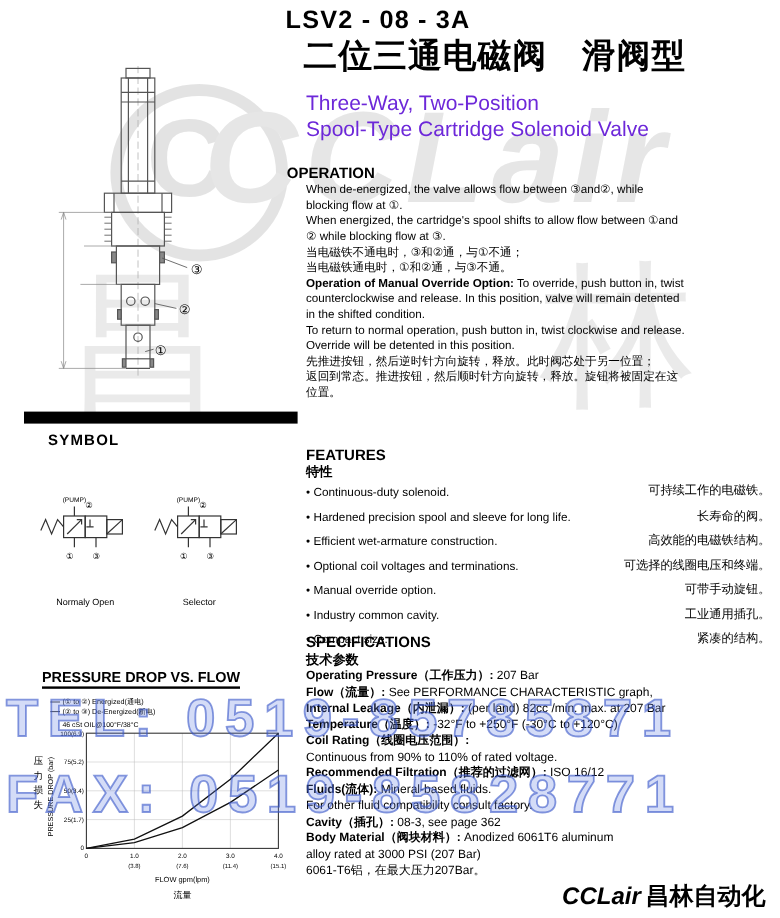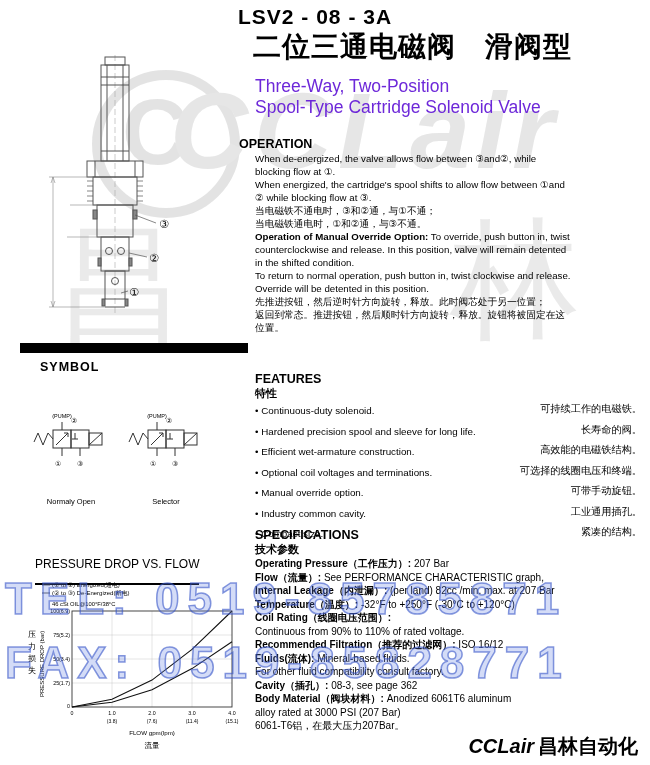--- a/index.html
+++ b/index.html
@@ -22,21 +22,21 @@
   .feat-en::before{content:"• ";}
   .feat-cn{font-size:10.2px;}
   
   .spec-title{left:255px;top:528px;font-size:12.5px;font-weight:bold;}
   .spec-title-cn{left:255px;top:542px;font-size:11px;font-weight:bold;}
   .spec-list{left:255px;top:557px;width:392px;font-size:10px;line-height:13.5px;white-space:nowrap;}
   .spec-list b{font-weight:bold;}
   
   .divider-bar{left:20px;top:343px;width:228px;height:10px;background:#000;}
   .symbol-title{left:40px;top:360px;font-size:12.5px;font-weight:bold;letter-spacing:1px;}
-  .chart-title{left:35px;top:557px;font-size:12px;font-weight:normal;border-bottom:2px solid #000;padding-bottom:12px;}
+  .chart-title{left:35px;top:557px;font-size:12px;font-weight:bold;border-bottom:2px solid #000;padding-bottom:1px;}
   
   .footer{right:12px;top:733px;font-size:20px;font-weight:bold;white-space:nowrap;}
   .footer .en{font-style:italic;margin-right:4px;}
   
   .wm-gray{left:0;top:58px;width:650px;height:300px;opacity:.45;pointer-events:none;}
   .wm-ring{position:absolute;left:92px;top:12px;width:128px;height:128px;border:10px solid #c3c3c3;border-radius:50%;}
   .wm-c{position:absolute;left:122px;top:22px;font-size:92px;font-weight:bold;color:#c3c3c3;}
   .wm-cclair{position:absolute;left:170px;top:10px;font-size:108px;font-weight:bold;font-style:italic;
              letter-spacing:6px;color:#c9c9c9;}
   .wm-cn1{position:absolute;left:55px;top:140px;font-size:130px;color:#d2d2d2;}

